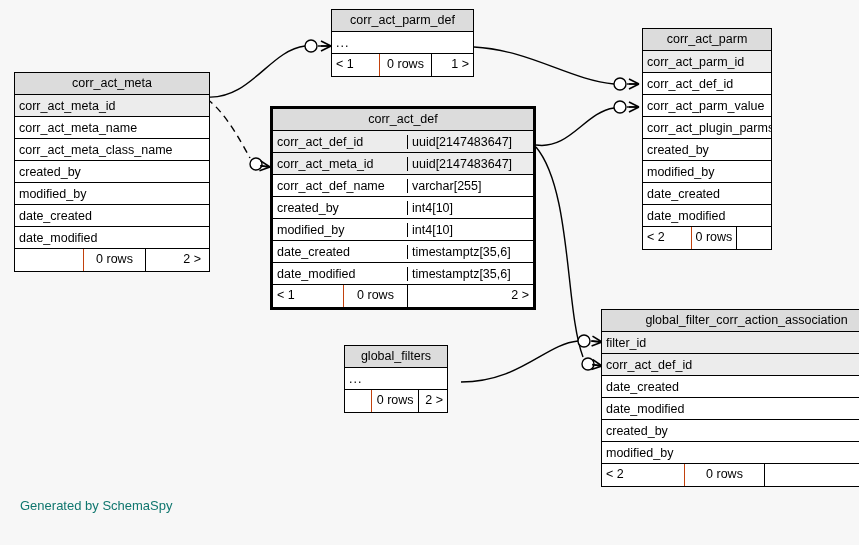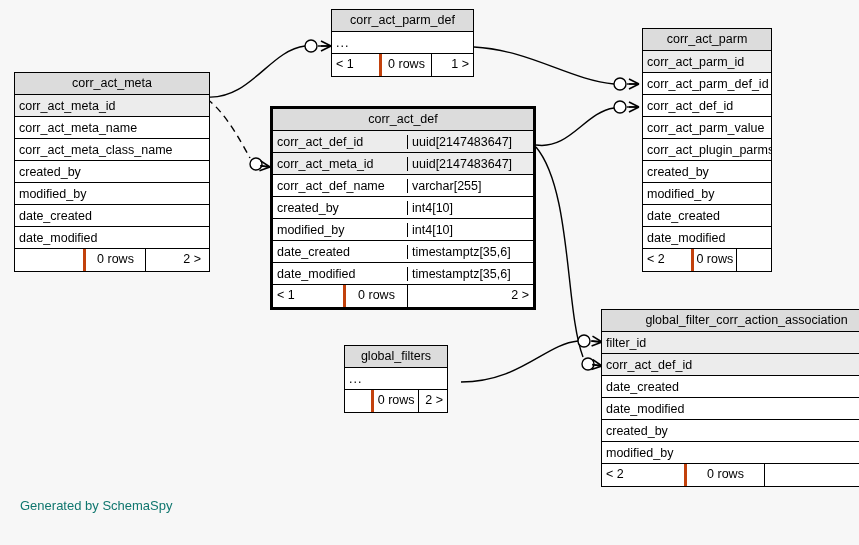--- a/index.html
+++ b/index.html
@@ -86,21 +86,21 @@
     box-sizing: border-box;
   }
   .tbl-footer .fcell {
     box-sizing: border-box;
     height: 22px;
     line-height: 21px;
     overflow: hidden;
     white-space: nowrap;
   }
   .tbl-footer .fcell.left  { text-align: left;  padding-left: 4px; }
-  .tbl-footer .fcell.mid   { text-align: center; border-left: 3px solid #c2410c; }
+  .tbl-footer .fcell.mid   { text-align: center; border-left: 1px solid #c2410c; }
   .tbl-footer .fcell.right { text-align: right; padding-right: 4px; border-left: 1px solid #000; }
   .credit {
     position: absolute;
     left: 20px;
     top: 498px;
     font-size: 13px;
     color: #0f766e;
   }
   .ellipsis-row {
     padding-left: 4px;
@@ -234,23 +234,20 @@
       <span class="fcell right" style="width:126px;">2 &gt;</span>
     </div>
   </div>
 
   <div class="table-box" style="left:642px; top:28px; width:130px;">
     <div class="tbl-title">corr_act_parm</div>
     <div class="tbl-row key nocols">
       <span class="col-name">corr_act_parm_id</span>
     </div>
     <div class="tbl-row nocols">
-      <span class="col-name">corr_act_parm_def_id</span>
-    </div>
-    <div class="tbl-row nocols">
       <span class="col-name">corr_act_def_id</span>
     </div>
     <div class="tbl-row nocols">
       <span class="col-name">corr_act_parm_value</span>
     </div>
     <div class="tbl-row nocols">
       <span class="col-name">corr_act_plugin_parms</span>
     </div>
     <div class="tbl-row nocols">
       <span class="col-name">created_by</span>

